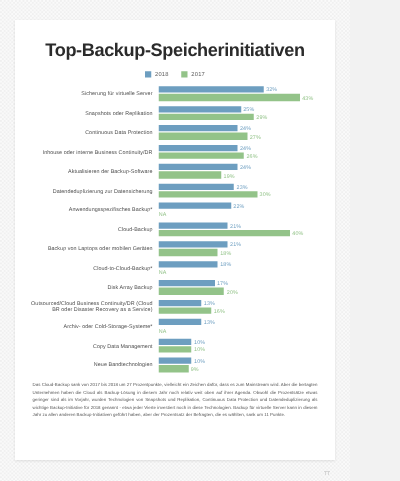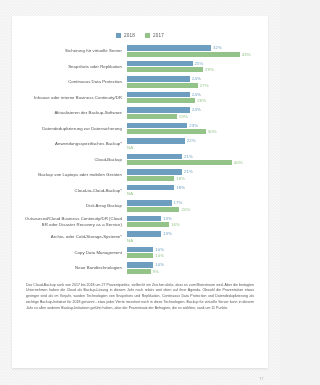--- a/index.html
+++ b/index.html
@@ -123,20 +123,21 @@
     color: #b8b8b8;
   }
 </style>
 </head>
 <body>
 
 <div id="page-bg"></div>
 
 <div id="card">
 
+  <div id="chart-title">Top-Backup-Speicherinitiativen</div>
 
   <div id="legend">
     <div class="legend-item">
       <span class="legend-swatch" style="background:#6d9ec0"></span>
       <span class="legend-label">2018</span>
     </div>
     <div class="legend-item">
       <span class="legend-swatch" style="background:#93c389"></span>
       <span class="legend-label">2017</span>
     </div>

